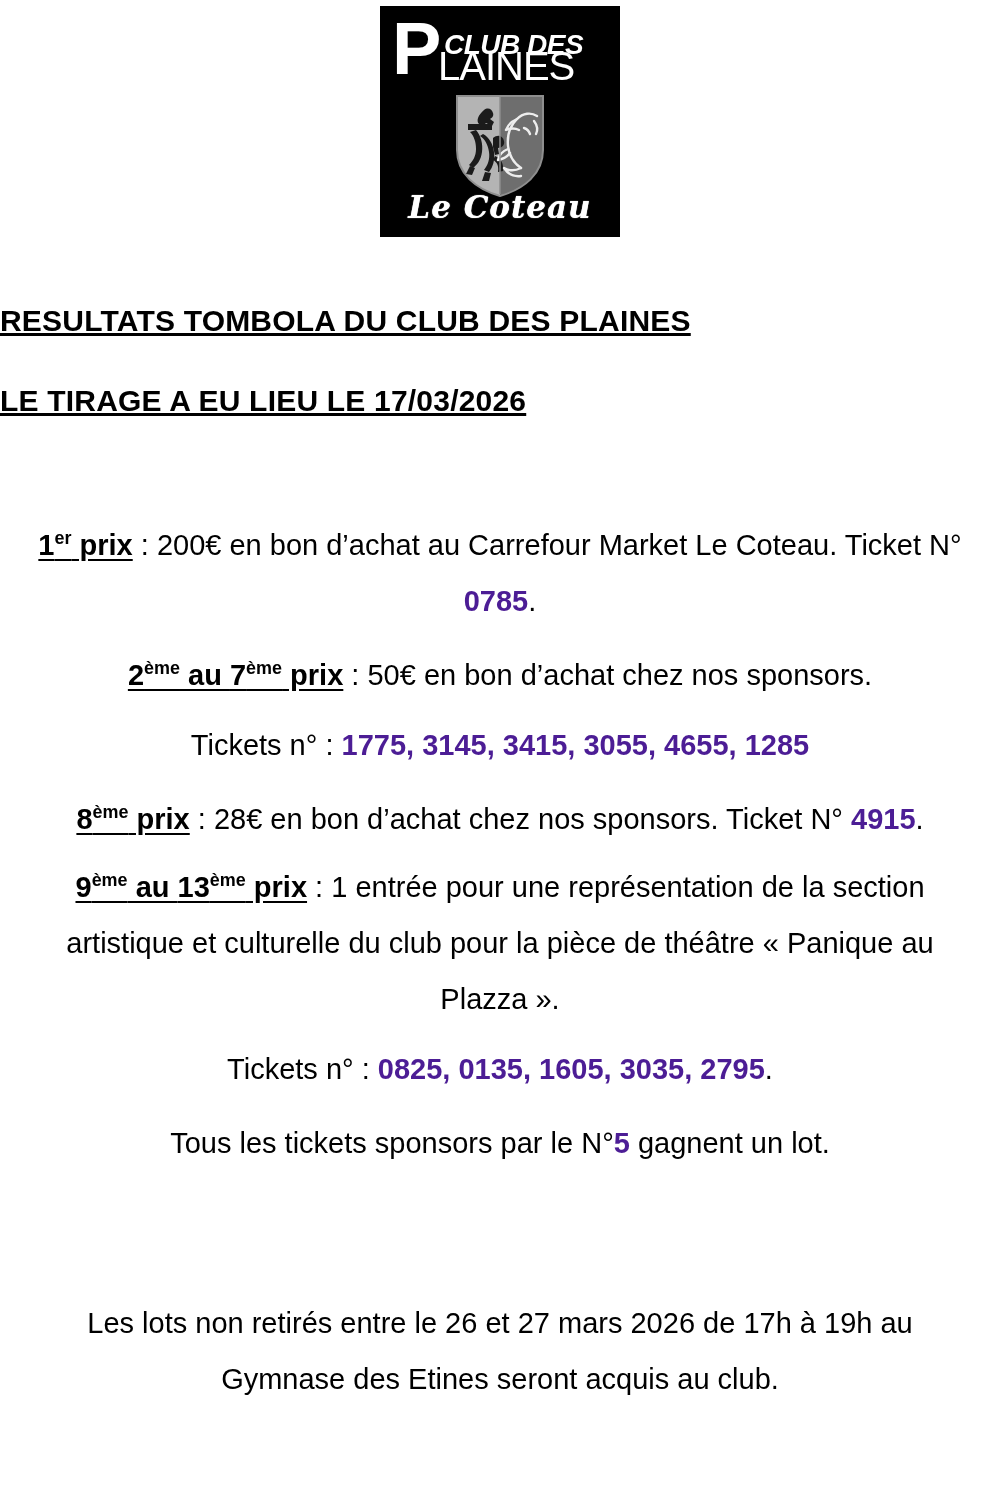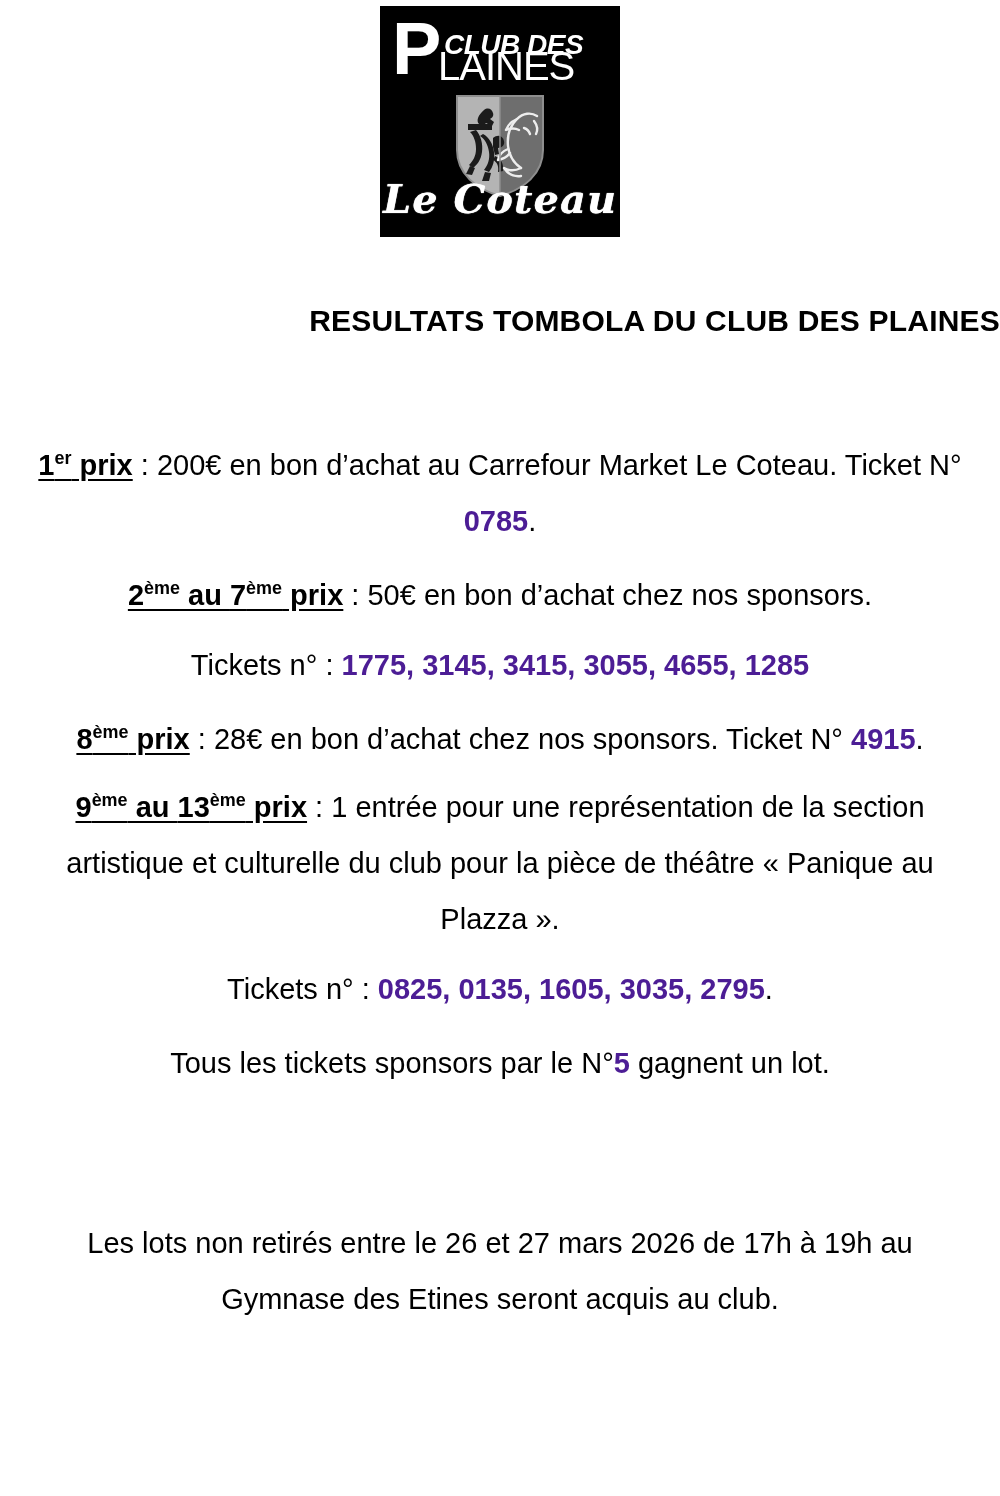--- a/index.html
+++ b/index.html
@@ -80,36 +80,37 @@
     transform: translateX(-50%);
     width: 92px;
     height: 104px;
   }
   .shield svg { display: block; }
 
   .logo-script {
     position: absolute;
     left: 0;
     right: 0;
-    bottom: 16px;
+    bottom: 8px;
     text-align: center;
     color: #ffffff;
     font-family: "DejaVu Serif", serif;
     font-style: italic;
     font-weight: 700;
-    font-size: 40px;
+    font-size: 31px;
     line-height: 44px;
     letter-spacing: 1px;
     text-shadow: 0 0 1px #ffffff;
   }
 
   
   .headings {
     margin-top: 44px;
-    text-align: right;
+    text-align: left;
+    text-decoration: underline;
   }
   .heading-line {
     font-size: 30px;
     line-height: 80px;
     font-weight: 700;
     letter-spacing: 0.2px;
     white-space: nowrap;
   }
 
   
@@ -197,20 +198,21 @@
         <line x1="46" y1="2" x2="46" y2="100" stroke="#8e8e8e" stroke-width="1.5"></line>
       </svg>
     </div>
 
     <div class="logo-script">Le Coteau</div>
   </div>
 </div>
 
 <div class="headings">
   <div class="heading-line">RESULTATS TOMBOLA DU CLUB DES PLAINES</div>
+  <div class="heading-line">LE TIRAGE A EU LIEU LE 17/03/2026</div>
 </div>
 
 <div class="body-block blk-1">
   <span class="lbl"><span>1</span><sup>er</sup><span> prix</span></span><span> : 200€ en bon d’achat au Carrefour Market Le Coteau. Ticket N° </span><span class="num">0785</span><span>.</span>
 </div>
 
 <div class="body-block blk-2">
   <span class="lbl"><span>2</span><sup>ème</sup><span> au </span><span>7</span><sup>ème</sup><span> prix</span></span><span> : 50€ en bon d’achat chez nos sponsors.</span>
 </div>
 

